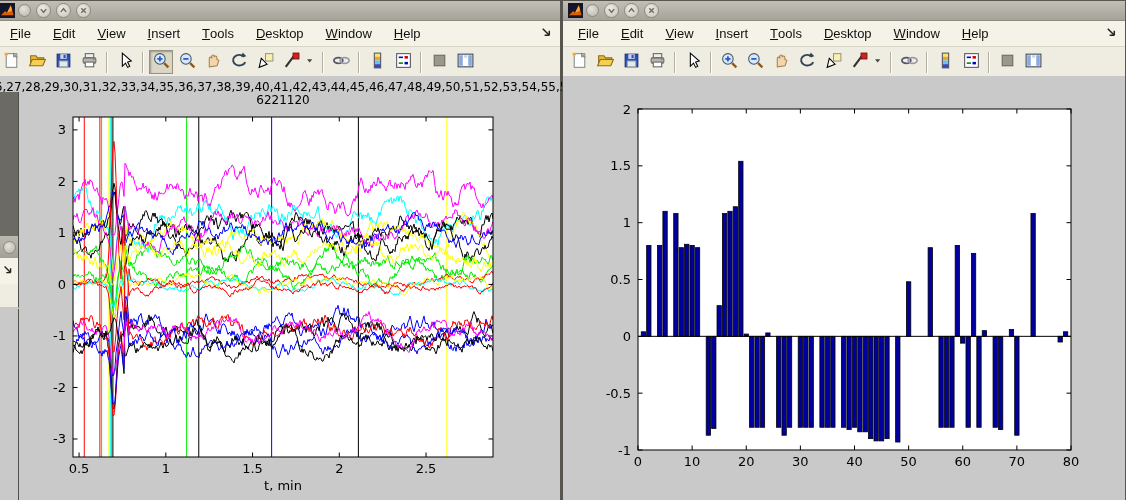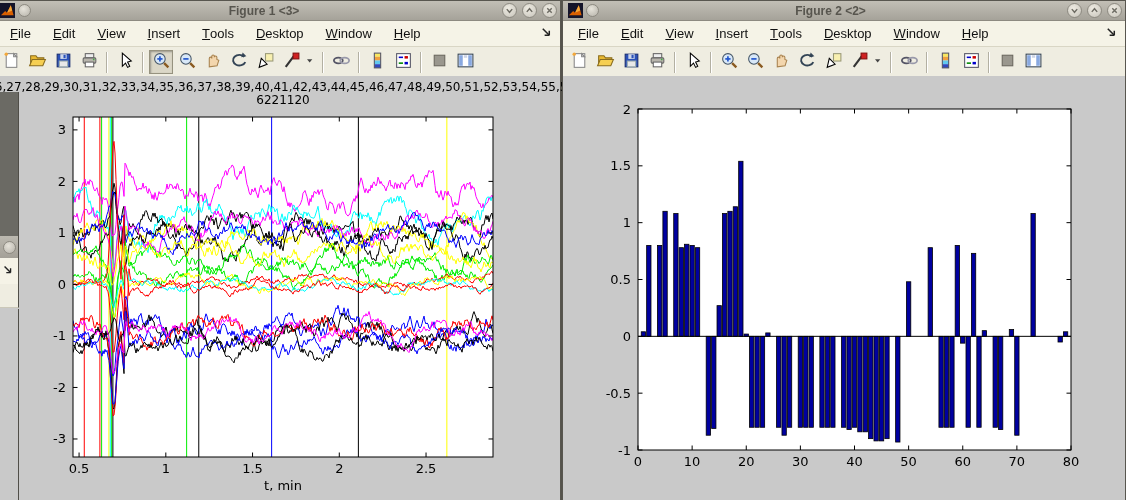--- a/index.html
+++ b/index.html
@@ -51,21 +51,20 @@
   <div class="window" id="win1">
     <div class="titlebar">
       <span class="win-icon">
         <svg width="15" height="15" viewBox="0 0 16 16">
             <rect width="16" height="16" fill="#14142a"></rect>
             <path d="M1 13 L5.5 8.5 L7.5 10.5 L11.5 2.5 L14.5 13 Z" fill="#d95f00"></path>
             <path d="M7.5 10.5 L11.5 2.5 L13 8 Z" fill="#f4a83a"></path>
           </svg>
       </span>
       <span class="orb"></span>
-      <span class="title">Figure 1 &lt;3&gt;</span>
       <span class="winbtns">
         <span class="wbtn">
             <svg width="9" height="9" viewBox="0 0 10 10">
               <path d="M2 3.5 L5 7 L8 3.5" fill="none" stroke="#6e6c64" stroke-width="1.6"></path>
             </svg>
           </span>
         <span class="wbtn">
             <svg width="9" height="9" viewBox="0 0 10 10">
               <path d="M2 6.5 L5 3 L8 6.5" fill="none" stroke="#6e6c64" stroke-width="1.6"></path>
             </svg>
@@ -299,21 +298,20 @@
   <div class="window" id="win2">
     <div class="titlebar">
       <span class="win-icon">
         <svg width="15" height="15" viewBox="0 0 16 16">
             <rect width="16" height="16" fill="#14142a"></rect>
             <path d="M1 13 L5.5 8.5 L7.5 10.5 L11.5 2.5 L14.5 13 Z" fill="#d95f00"></path>
             <path d="M7.5 10.5 L11.5 2.5 L13 8 Z" fill="#f4a83a"></path>
           </svg>
       </span>
       <span class="orb"></span>
-      <span class="title">Figure 2 &lt;2&gt;</span>
       <span class="winbtns">
         <span class="wbtn">
             <svg width="9" height="9" viewBox="0 0 10 10">
               <path d="M2 3.5 L5 7 L8 3.5" fill="none" stroke="#6e6c64" stroke-width="1.6"></path>
             </svg>
           </span>
         <span class="wbtn">
             <svg width="9" height="9" viewBox="0 0 10 10">
               <path d="M2 6.5 L5 3 L8 6.5" fill="none" stroke="#6e6c64" stroke-width="1.6"></path>
             </svg>

